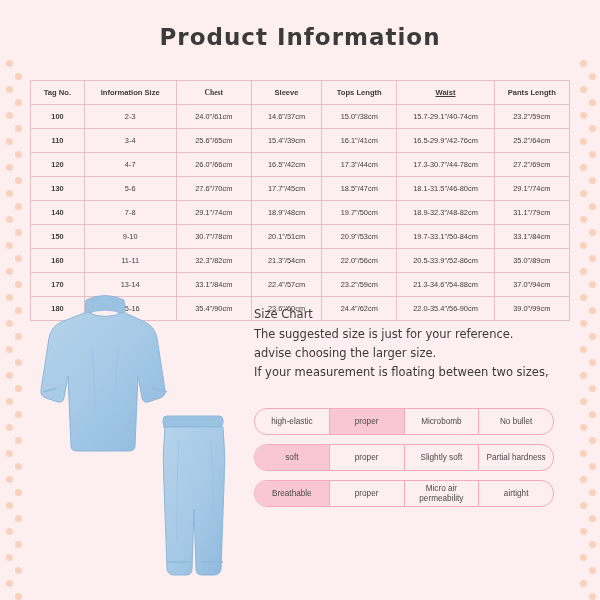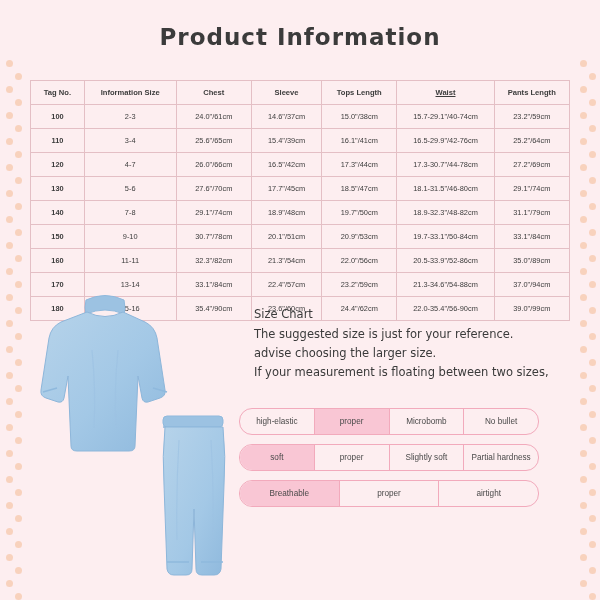--- a/index.html
+++ b/index.html
@@ -86,21 +86,21 @@
   .chart-text .line {
     font-size: 11.5px;
     line-height: 19px;
     font-family: "DejaVu Sans", sans-serif;
   }
   .chart-text .line.head { margin-bottom: 1px; }
 
   
   .pills {
     position: absolute;
-    left: 239px;
+    left: 254px;
     top: 408px;
     width: 300px;
   }
   .pill-row {
     display: flex;
     align-items: stretch;
     border: 1px solid #f2aabc;
     border-radius: 13px;
     overflow: hidden;
     height: 25px;
@@ -240,21 +240,21 @@
   </div>
 
 <div class="title">Product  Information</div>
 
 <div class="table-wrap">
   <table class="size-table">
     <thead>
       <tr id="thead-row">
           <th style="width: 10%;">Tag No.</th>
           <th style="width: 17%;">Information Size</th>
-          <th style="width: 14%;">Chest</th>
+          <th style="width: 14%; font-family: Liberation Serif, serif;">Chest</th>
           <th style="width: 13%;">Sleeve</th>
           <th style="width: 14%;">Tops Length</th>
           <th style="width: 18%; text-decoration: underline;">Waist</th>
           <th style="width: 14%;">Pants Length</th>
         </tr>
     </thead>
     <tbody id="tbody">
         <tr>
           <td class="tagno">100</td>
           <td>2-3</td>
@@ -394,15 +394,16 @@
     </div>
     <div class="pill-row">
       <div class="pill-cell active r1">soft</div>
       <div class="pill-cell">proper</div>
       <div class="pill-cell">Slightly soft</div>
       <div class="pill-cell">Partial hardness</div>
     </div>
     <div class="pill-row">
       <div class="pill-cell active r1">Breathable</div>
       <div class="pill-cell">proper</div>
+      <div class="pill-cell">Micro air permeability</div>
       <div class="pill-cell">airtight</div>
     </div>
   </div>
 
 </body></html>

